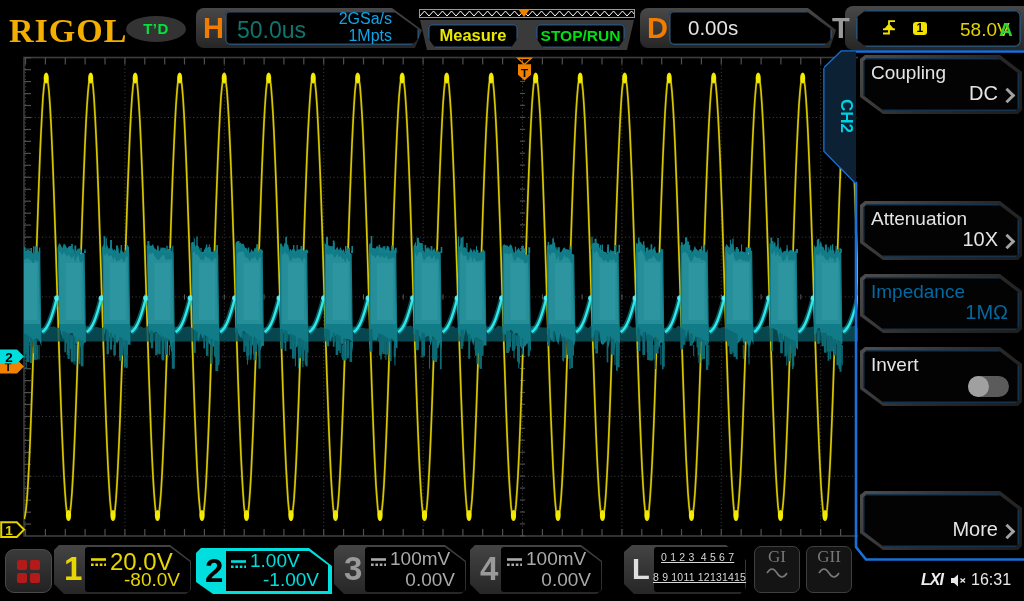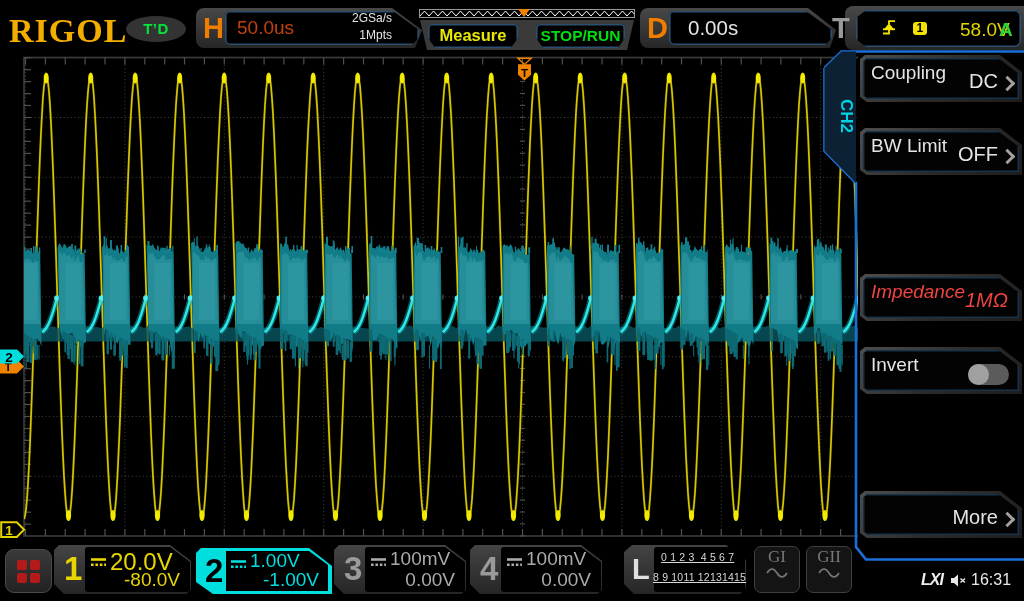--- a/index.html
+++ b/index.html
@@ -16,22 +16,22 @@
 
 .cont { background:linear-gradient(#484848,#262626); }
 #hcont { left:196px; top:8px; width:226px; height:40px; border-radius:8px;
   clip-path:polygon(0 0, 196px 0, 226px 22px, 219px 40px, 0 40px); }
 #hcont:before { content:""; position:absolute; inset:0; border-radius:8px; }
 .biglet { font-weight:bold; font-size:29px; line-height:40px; }
 #hlet { left:203px; top:8px; color:#f07d00; } 
 #hbox { left:225px; top:11px; width:194px; height:34px; background:#000;
   box-shadow:inset 0 0 0 1.6px #2c4f70; border-radius:5px;
   clip-path:polygon(0 0, 168px 0, 194px 19px, 194px 27px, 187px 34px, 0 34px); }
-#hval { left:237px; top:17px; font-size:19px; color:#c2410c; }
-#hsr { right:632px; top:10px; text-align:right; font-size:12px; line-height:17px; color:#e5e5e5; }
+#hval { left:237px; top:17px; font-size:23px; color:#0f766e; }
+#hsr { right:632px; top:10px; text-align:right; font-size:16px; line-height:17px; color:#0ea5e9; }
 
 #membar { left:419px; top:9px; width:216px; height:9px; background:#000;
   border:1px solid #999; }
 #memtri { left:518px; top:9px; width:0; height:0; border-left:6.5px solid transparent;
   border-right:6.5px solid transparent; border-top:8px solid #f08200; }
 #btncont { left:420px; top:20px; width:214px; height:30px; background:#3a3a3a;
   clip-path:polygon(0 0,214px 0,207px 30px,7px 30px); }
 .topbtn { top:24px; height:24px; background:#000; border-radius:4px;
   box-shadow:inset 0 0 0 1.6px #2c4f70; text-align:center; font-weight:bold;
   font-size:16.5px; line-height:23px;
@@ -52,31 +52,31 @@
 #tbox { left:856px; top:10px; width:165px; height:37px; background:#000;
   box-shadow:inset 0 0 0 1.6px #2c4f70; border-radius:6px;
   clip-path:polygon(10px 0,165px 0,165px 37px,10px 37px,0 29px,0 8px); }
 #tbadge { left:913px; top:22px; width:13.5px; height:13px; background:#f2e400;
   border-radius:3px; color:#000; font-weight:bold; font-size:12px; text-align:center;
   line-height:13px; }
 #tval { left:935px; top:19px; font-size:19px; color:#e0d400;margin-left:25px; }
 #ta { left:999px; top:19px; font-size:19px; font-weight:bold; color:#2fd435; }
 
 
-.mbox { left:860px; width:162px; height:47px; }
+.mbox { left:860px; width:162px; height:59px; }
 .mbox .outer { position:absolute; inset:0; background:linear-gradient(140deg,#4e4e4e,#2a2a2a 55%,#1d1d1d);
   clip-path:polygon(5px 0,140px 0,162px 17px,162px 55px,158px 59px,23px 59px,0 42px,0 4px); }
 .mbox .inner { position:absolute; inset:3px; background:#030303;
   box-shadow:inset 0 0 0 1.5px #16334e;
   clip-path:polygon(4px 0,135px 0,156px 16px,156px 50px,153px 53px,21px 53px,0 37px,0 4px); }
 .mlabel { position:absolute; left:11px; top:7px; font-size:19px; color:#e4e4e4; }
 .mval { position:absolute; right:24px; bottom:9px; font-size:20px; color:#e4e4e4; }
 .chev { position:absolute; right:9px; bottom:13px; width:11px; height:11px;
   border-top:3.5px solid #a2a2a2; border-right:3.5px solid #a2a2a2; transform:rotate(45deg); }
-.gray .mlabel, .gray .mval { color:#ef4444;font-style:italic; }
+.gray .mlabel, .gray .mval { color:#0369a1; }
 #toggle { position:absolute; right:13px; bottom:9px; width:41px; height:21px;
   background:#5b5b5b; border-radius:11px; }
 #toggle:before { content:""; position:absolute; left:0; top:0; width:21px; height:21px;
   background:#a0a0a0; border-radius:50%; }
 
 
 #mbtn { left:5px; top:549px; width:47px; height:44px; background:linear-gradient(#3a3a3a,#222);
   border-radius:9px; border:1px solid #4a4a4a; }
 #mbtn i { position:absolute; width:10px; height:10px; background:#b51a1a; border-radius:2px; }
 .chbox { top:545px; height:49px; }
@@ -1173,25 +1173,25 @@
   <div class="abs" id="tval">58.0V</div>
   <div class="abs" id="ta">A</div>
 
   <div class="abs mbox" style="top:55px">
       <div class="outer"></div>
       <div class="inner"></div>
     <div class="mlabel">Coupling</div>
       <div class="mval">DC</div>
       <div class="chev"></div>
     </div>
-  <div class="abs mbox" style="top:128px">
+  <div class="abs mbox" style="top:201px">
       <div class="outer"></div>
       <div class="inner"></div>
-    <div class="mlabel">BW Limit</div>
-      <div class="mval">OFF</div>
+    <div class="mlabel">Attenuation</div>
+      <div class="mval">10X</div>
       <div class="chev"></div>
     </div>
   <div class="abs mbox gray" style="top:274px">
       <div class="outer"></div>
       <div class="inner"></div>
     <div class="mlabel">Impedance</div>
       <div class="mval" style="right:14px">1MΩ</div>
     </div>
   <div class="abs mbox" style="top:491px">
       <div class="outer"></div>

